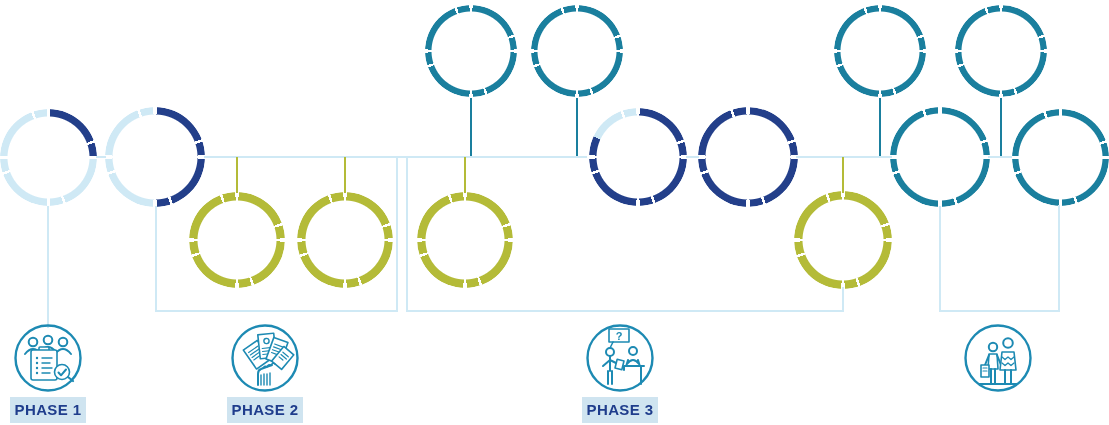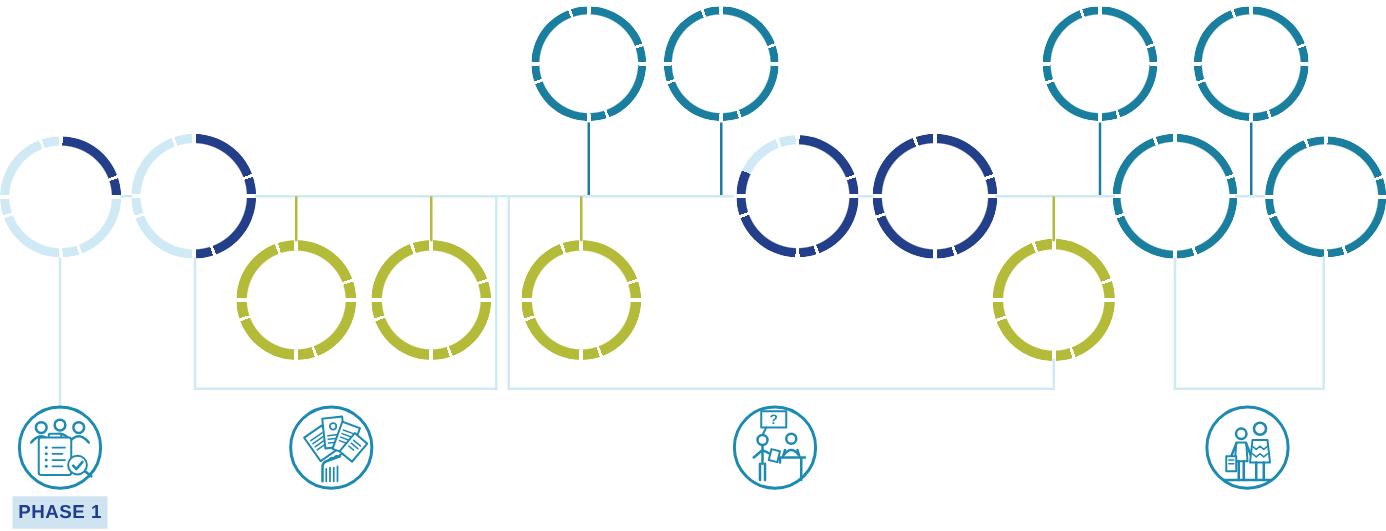--- a/index.html
+++ b/index.html
@@ -107,37 +107,39 @@
         <path class="ic" d="M43,23 h9 M43,26 h9 M43,29 h9 M43,32 h6" style="stroke-width:1.2"></path>
       </g>
       <g transform="rotate(40 53 36)">
         <rect class="icf" x="47" y="26" width="13" height="19"></rect>
         <path class="ic" d="M50,31 h7 M50,34 h7 M50,37 h5" style="stroke-width:1.2"></path>
       </g>
       <path class="ic" d="M29,63 v-11 q0,-4 3,-5 l11,-4"></path>
       <path class="ic" d="M32,63 v-10 M35,63 v-11 M38,63 v-11 M41,63 v-12" style="stroke-width:1.4"></path>
       <path class="ic" d="M34,46 q2,-3 4,-1 M38,44.5 q2,-3 4,-1 M42,43 q2,-3 4,-1" style="stroke-width:1.4"></path>
     </svg>
+    <div class="phase-label">PHASE 2</div>
   </div>
 
   <div class="phase" id="phase-2" style="left: 582px; top: 322px;">
     <svg class="phase-icon" viewBox="0 0 72 72">
       <circle class="ic" cx="36" cy="36" r="32.5" style="stroke-width:2.4"></circle>
       <rect class="icf" x="25" y="7" width="20" height="13"></rect>
       <text x="35" y="17.5" font-size="11" text-anchor="middle">?</text>
       <path class="ic" d="M29,20 l-2.5,5" style="stroke-width:1.6"></path>
       <circle class="ic" cx="26" cy="30" r="4"></circle>
       <path class="ic" d="M26,34 v15 M26,38 l-7,6 M26,38 l8,4 M24,49 v13 M28,49 v13"></path>
       <g transform="rotate(14 35.5 42.5)">
           <rect class="icf" x="32" y="38" width="7" height="9"></rect>
         </g>
       <circle class="ic" cx="49" cy="29" r="4"></circle>
       <path class="ic" d="M43,42 q6,-8 12,0 M44,38 l-1.5,5 M54,38 l1.5,5"></path>
       <path class="ic" d="M40,44 h20 M57,44 v18 M40,44 v4"></path>
     </svg>
+    <div class="phase-label">PHASE 3</div>
   </div>
 
   <div class="phase" id="phase-3" style="left: 960px; top: 322px;">
     <svg class="phase-icon" viewBox="0 0 72 72">
       <circle class="ic" cx="36" cy="36" r="32.5" style="stroke-width:2.4"></circle>
       <path class="ic" d="M17,62 h38"></path>
       <circle class="ic" cx="31" cy="25" r="4.2"></circle>
       <path class="icf" d="M27,32 h8 l1,15 h-10 z"></path>
       <path class="ic" d="M27,33 l-4,10 M35,33 l4,10 M29,47 v15 M33,47 v15"></path>
       <rect class="icf" x="19" y="43" width="8" height="12"></rect>

